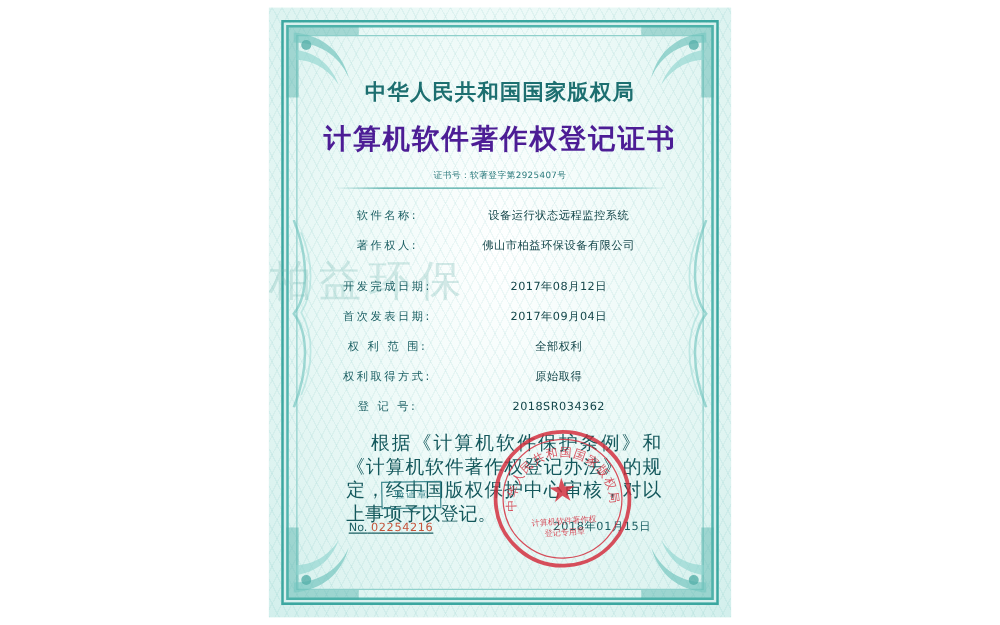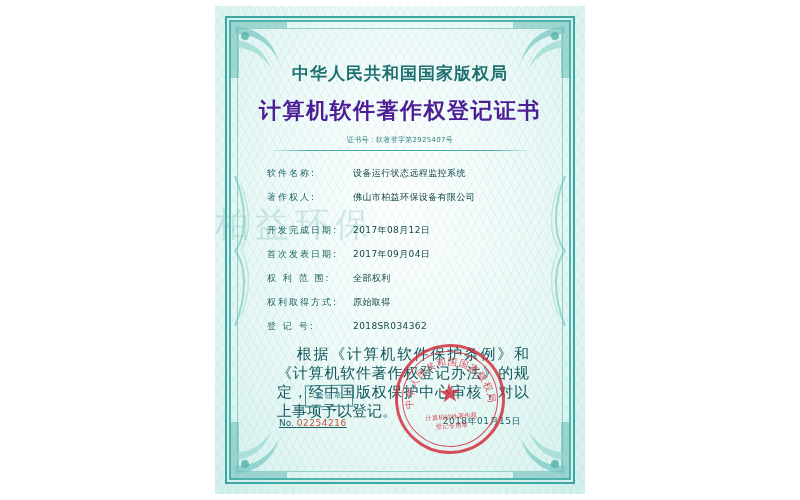--- a/index.html
+++ b/index.html
@@ -115,20 +115,21 @@
     padding-left: 18px;
     padding-right: 10px;
   }
   .field-row {
     display: flex;
     align-items: flex-start;
     font-size: 9px;
     color: #1b5f63;
     margin-bottom: 11px;
     line-height: 13px;
+    text-align: center;
   }
   .field-label {
     width: 86px;
     flex: 0 0 86px;
     letter-spacing: 2px;
     color: #1b5f63;
   }
   .field-value {
     flex: 1;
     color: #14464a;

